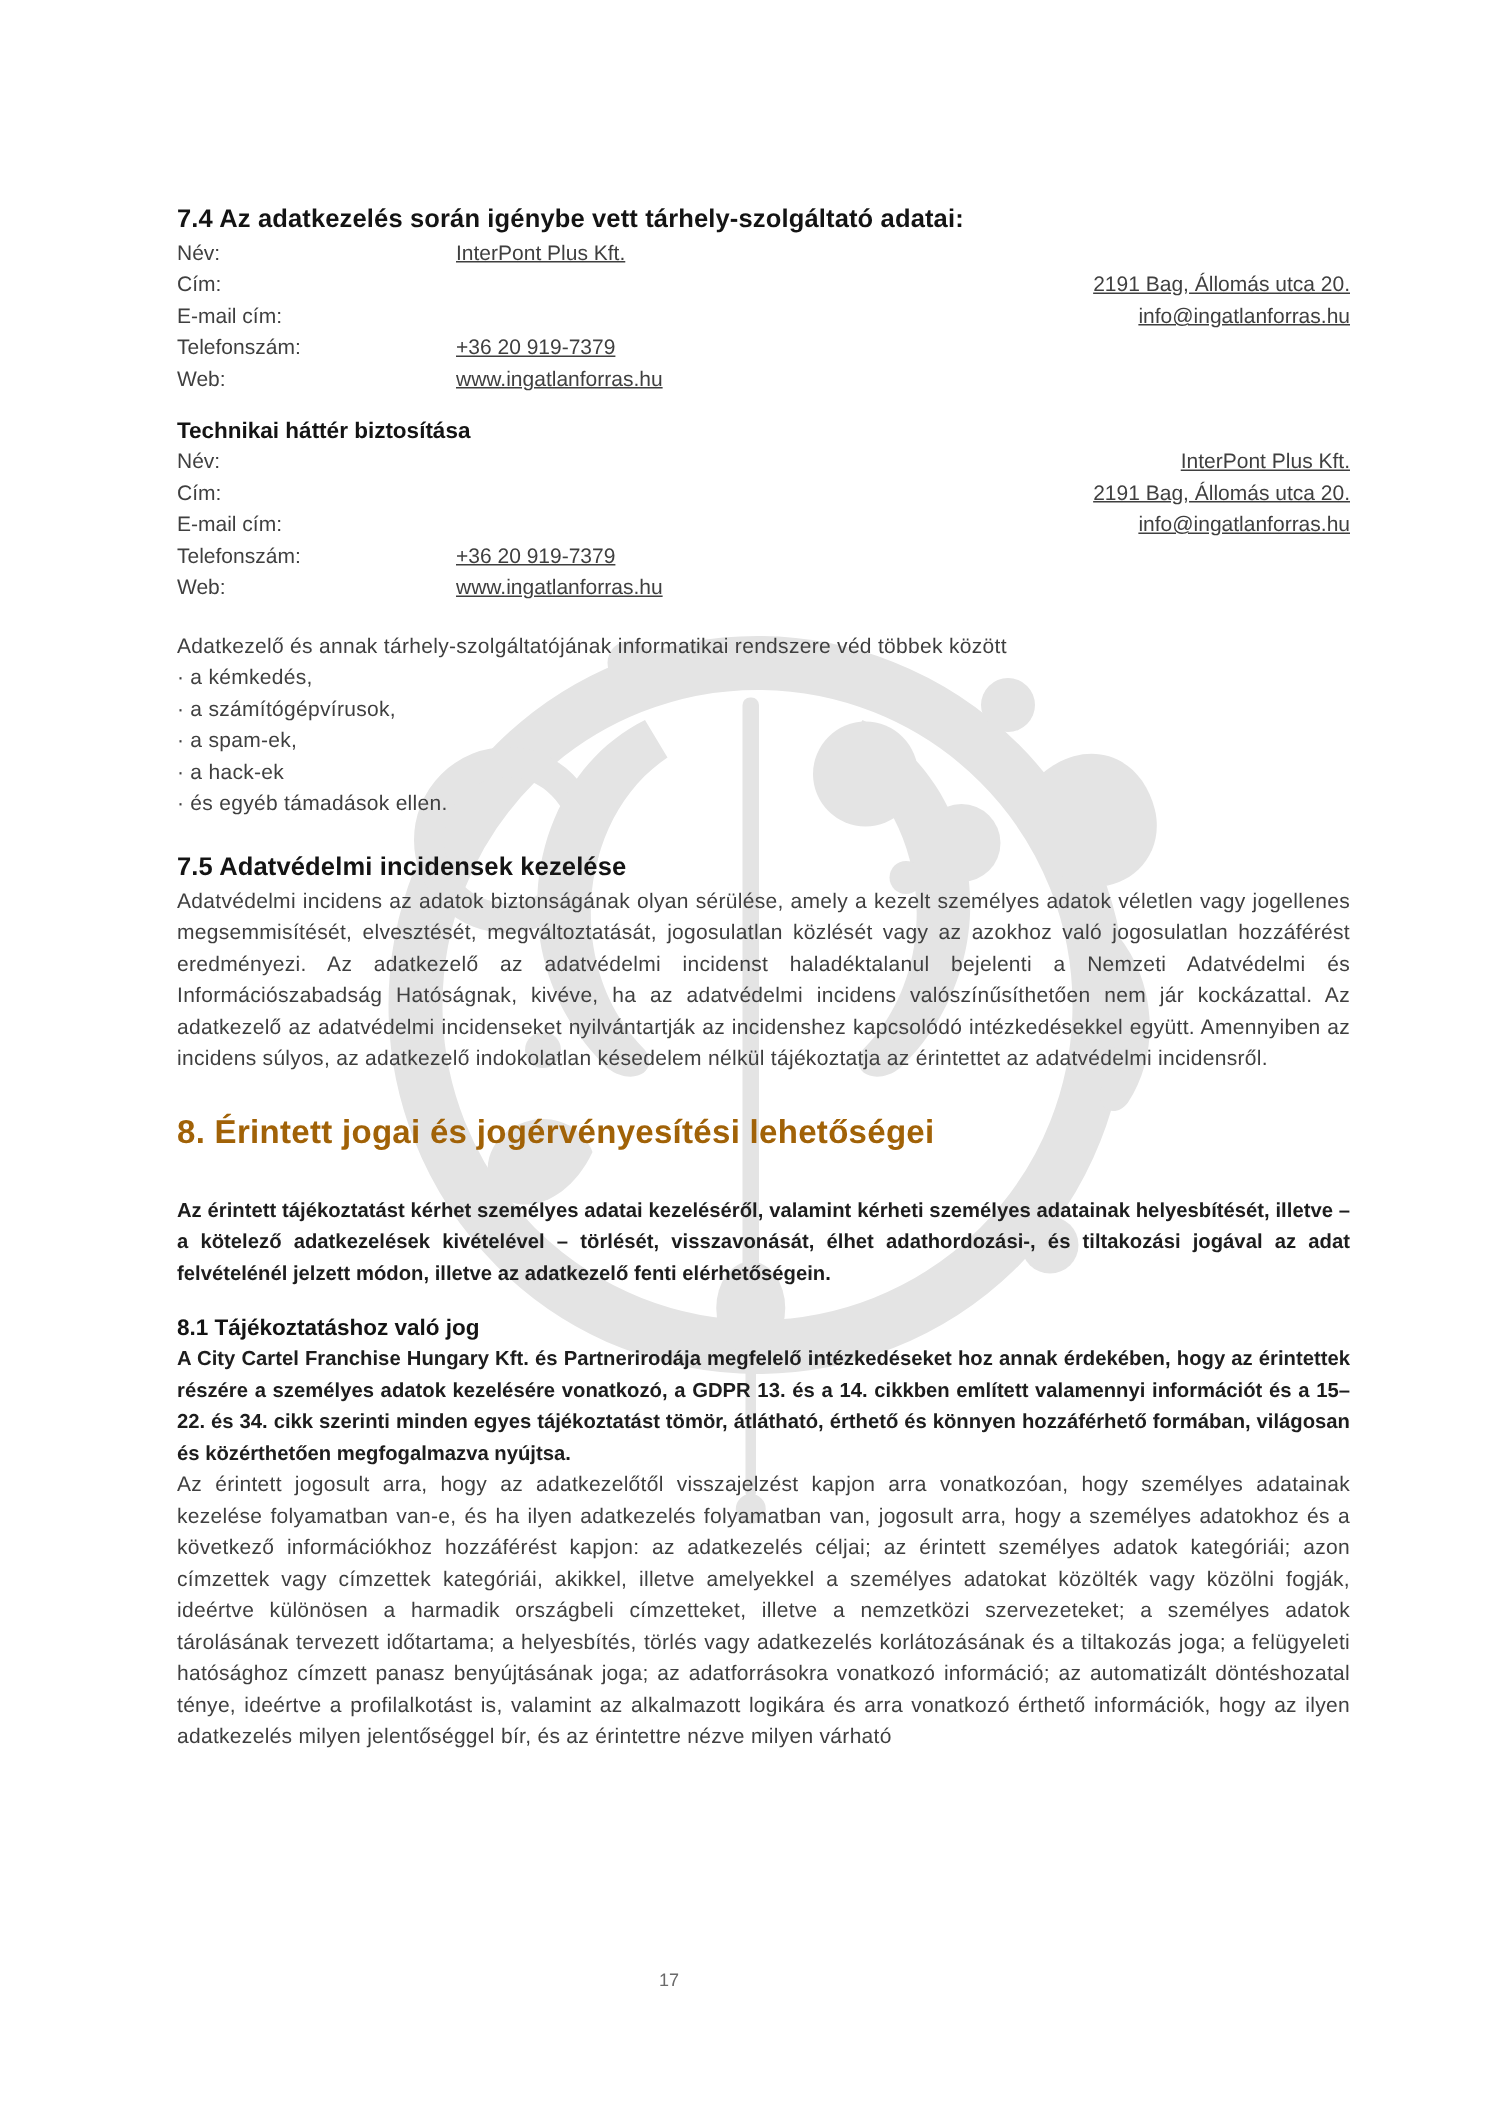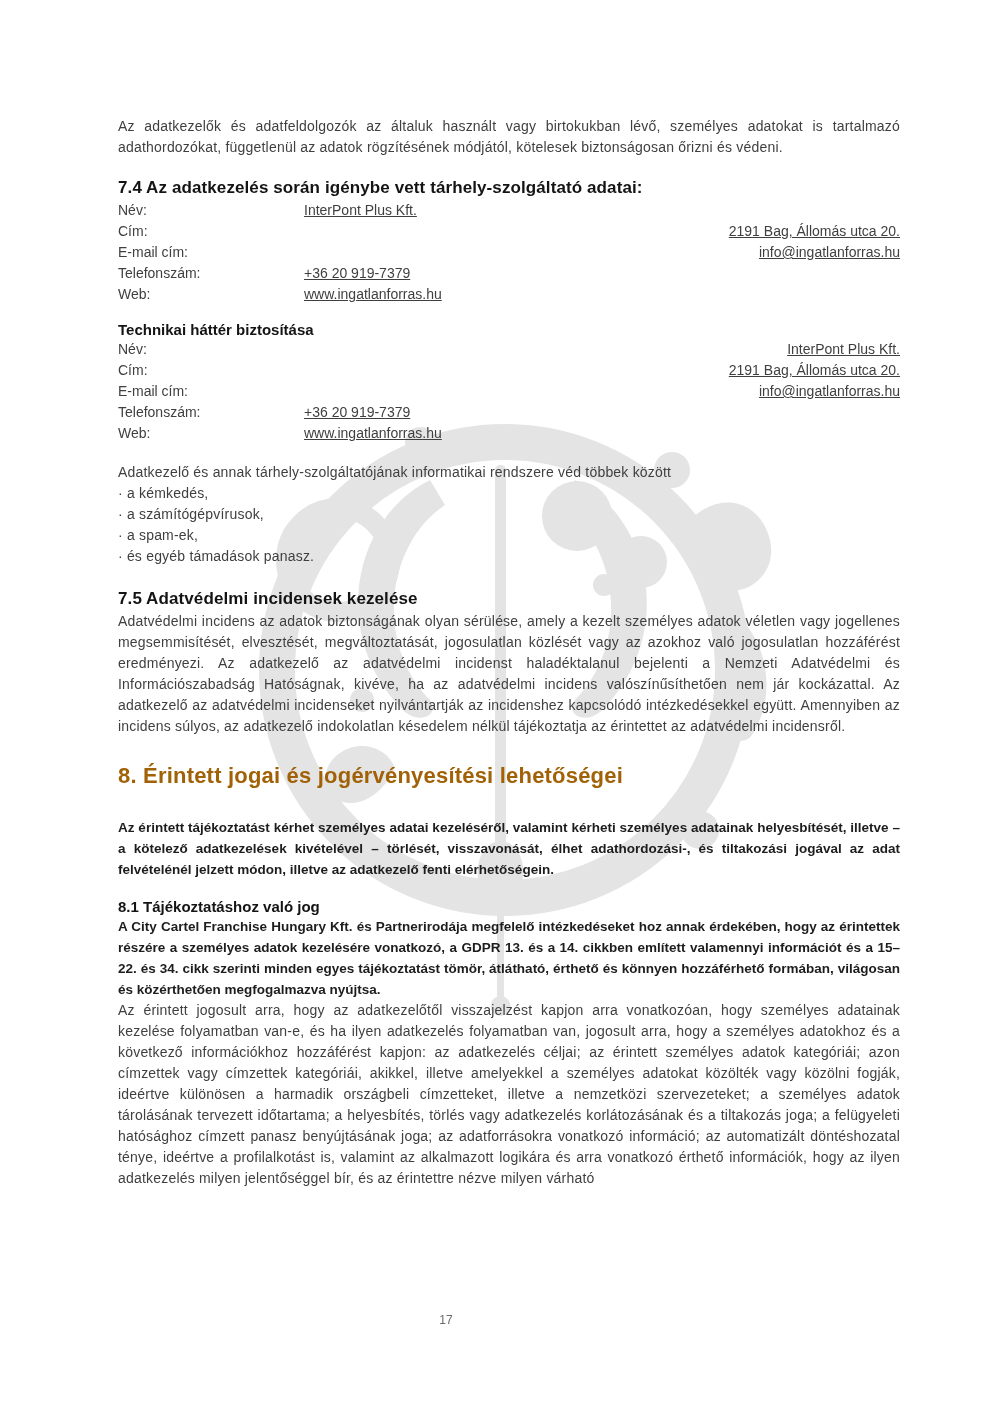--- a/index.html
+++ b/index.html
@@ -85,21 +85,20 @@
     <circle cx="362" cy="700" r="12"></circle>
     <path d="M395 768 C380 800 350 812 332 796 C318 782 326 756 350 748 C368 742 388 750 395 768 Z"></path>
 
     <path d="M742 620 C770 650 775 700 752 735 C744 746 730 740 734 726 C750 695 746 660 726 638 Z"></path>
     <circle cx="700" cy="830" r="19"></circle>
   </g>
 </svg>
 
 <div class="content">
 
-  <p class="body-text">Az adatkezelők és adatfeldolgozók az általuk használt vagy birtokukban lévő, személyes adatokat is tartalmazó adathordozókat, függetlenül az adatok rögzítésének módjától, kötelesek biztonságosan őrizni és védeni.</p>
 
   <h2 class="h-section">7.4 Az adatkezelés során igénybe vett tárhely-szolgáltató adatai:</h2>
 
   <div class="contact-block">
     <div class="contact-row">
       <span class="contact-label">Név:</span>
       <span class="contact-value">InterPont Plus Kft.</span>
     </div>
     <div class="contact-row">
       <span class="contact-label">Cím:</span>
@@ -141,21 +140,22 @@
       <span class="contact-label">Web:</span>
       <span class="contact-value link">www.ingatlanforras.hu</span>
     </div>
   </div>
 
   <p class="body-text prot-lead">Adatkezelő és annak tárhely-szolgáltatójának informatikai rendszere véd többek között</p>
   <ul class="prot-list">
     <li class="prot-item"><span class="dot">·</span><span>a kémkedés,</span></li>
     <li class="prot-item"><span class="dot">·</span><span>a számítógépvírusok,</span></li>
     <li class="prot-item"><span class="dot">·</span><span>a spam-ek,</span></li>
-    <li class="prot-item"><span class="dot">·</span><span>és egyéb támadások panasz.</span></li>
+    <li class="prot-item"><span class="dot">·</span><span>a hack-ek</span></li>
+    <li class="prot-item"><span class="dot">·</span><span>és egyéb támadások ellen.</span></li>
   </ul>
 
   <h2 class="h-section mt22">7.5 Adatvédelmi incidensek kezelése</h2>
   <p class="body-text">Adatvédelmi incidens az adatok biztonságának olyan sérülése, amely a kezelt személyes adatok véletlen vagy jogellenes megsemmisítését, elvesztését, megváltoztatását, jogosulatlan közlését vagy az azokhoz való jogosulatlan hozzáférést eredményezi. Az adatkezelő az adatvédelmi incidenst haladéktalanul bejelenti a Nemzeti Adatvédelmi és Információszabadság Hatóságnak, kivéve, ha az adatvédelmi incidens valószínűsíthetően nem jár kockázattal. Az adatkezelő az adatvédelmi incidenseket nyilvántartják az incidenshez kapcsolódó intézkedésekkel együtt. Amennyiben az incidens súlyos, az adatkezelő indokolatlan késedelem nélkül tájékoztatja az érintettet az adatvédelmi incidensről.</p>
 
   <h1 class="h-big">8. Érintett jogai és jogérvényesítési lehetőségei</h1>
   <p class="dense">Az érintett tájékoztatást kérhet személyes adatai kezeléséről, valamint kérheti személyes adatainak helyesbítését, illetve – a kötelező adatkezelések kivételével – törlését, visszavonását, élhet adathordozási-, és tiltakozási jogával az adat felvételénél jelzett módon, illetve az adatkezelő fenti elérhetőségein.</p>
 
   <h3 class="h-small">8.1 Tájékoztatáshoz való jog</h3>
   <p class="dense">A City Cartel Franchise Hungary Kft. és Partnerirodája megfelelő intézkedéseket hoz annak érdekében, hogy az érintettek részére a személyes adatok kezelésére vonatkozó, a GDPR 13. és a 14. cikkben említett valamennyi információt és a 15–22. és 34. cikk szerinti minden egyes tájékoztatást tömör, átlátható, érthető és könnyen hozzáférhető formában, világosan és közérthetően megfogalmazva nyújtsa.</p>

